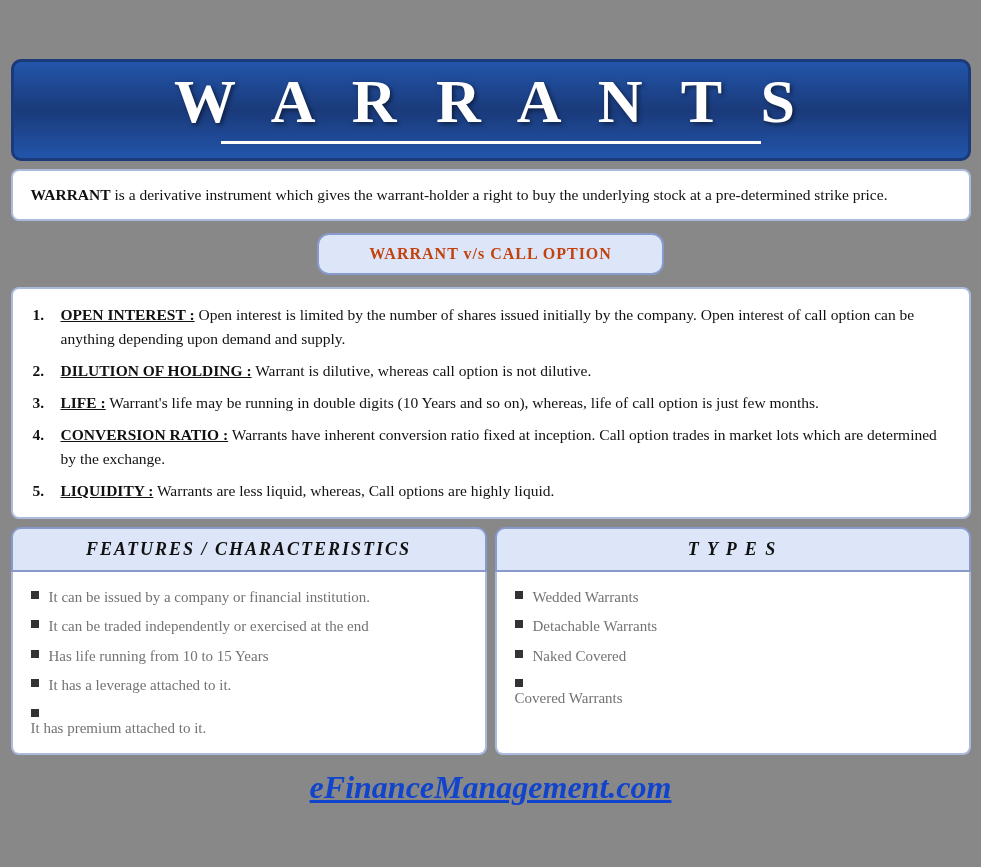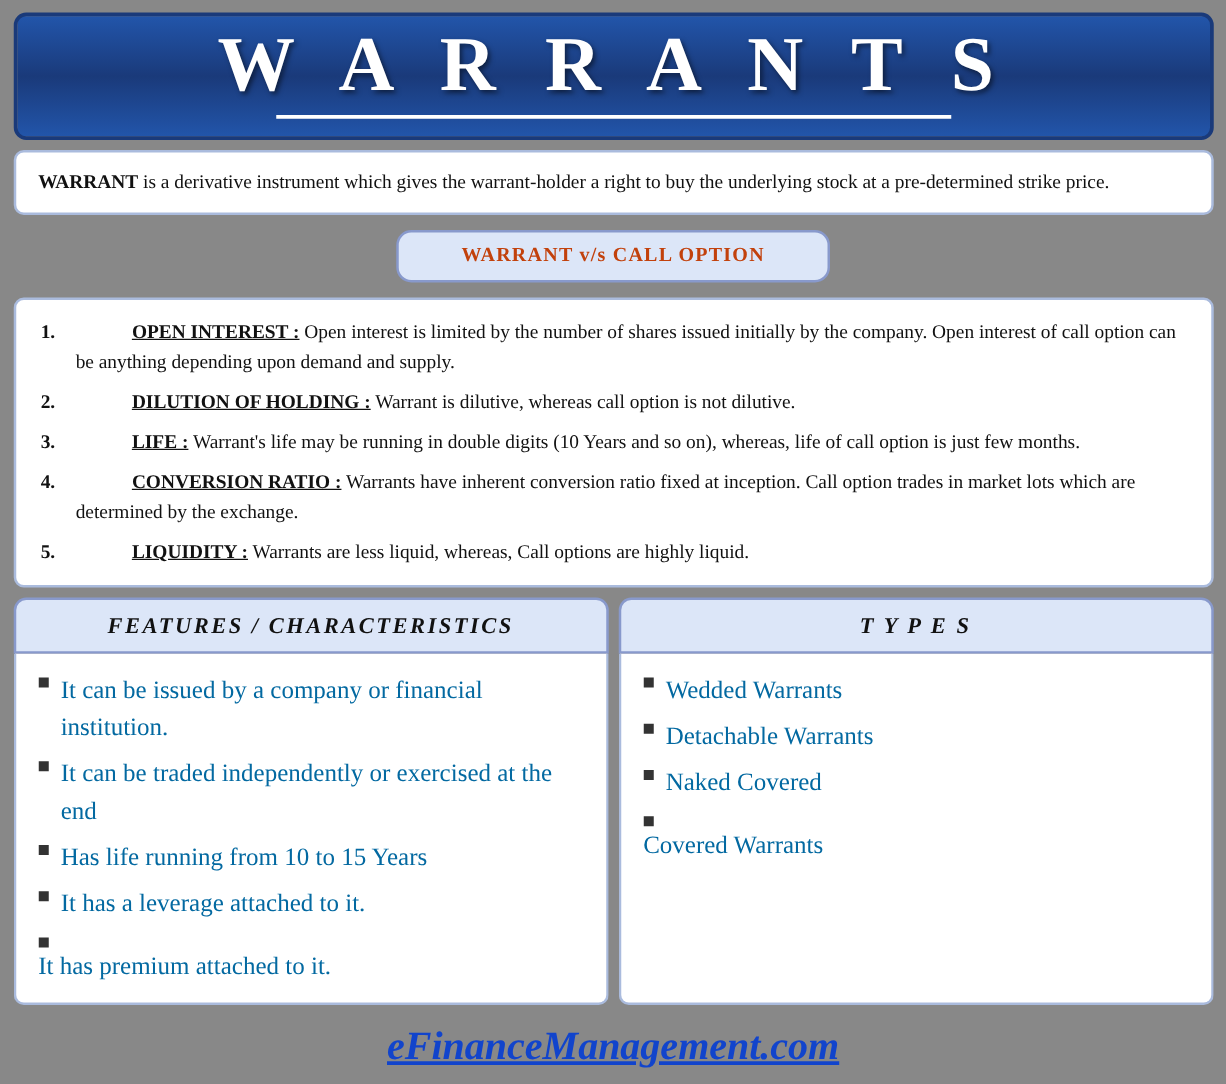--- a/index.html
+++ b/index.html
@@ -109,21 +109,20 @@
     }
 
     .comp-num {
       min-width: 28px;
       font-weight: bold;
     }
 
     .comp-term {
       font-weight: bold;
       text-decoration: underline;
-      margin-left: 45px;
     }
 
     
     .bottom-section {
       display: flex;
       gap: 8px;
     }
 
     .bottom-left {
       flex: 1;
@@ -163,23 +162,23 @@
 
     .bullet-list {
       list-style: none;
       padding: 0;
     }
 
     .bullet-list li {
       display: flex;
       align-items: flex-start;
       margin-bottom: 7px;
-      font-size: 20px;
+      font-size: 15px;
       line-height: 1.5;
-      color: #0369a1;
+      color: #737373;
     }
 
     .bullet-list li:last-child {
       margin-bottom: 0;
       flex-direction: column;
     }
 
     .bullet-square {
       display: inline-block;
       width: 8px;

